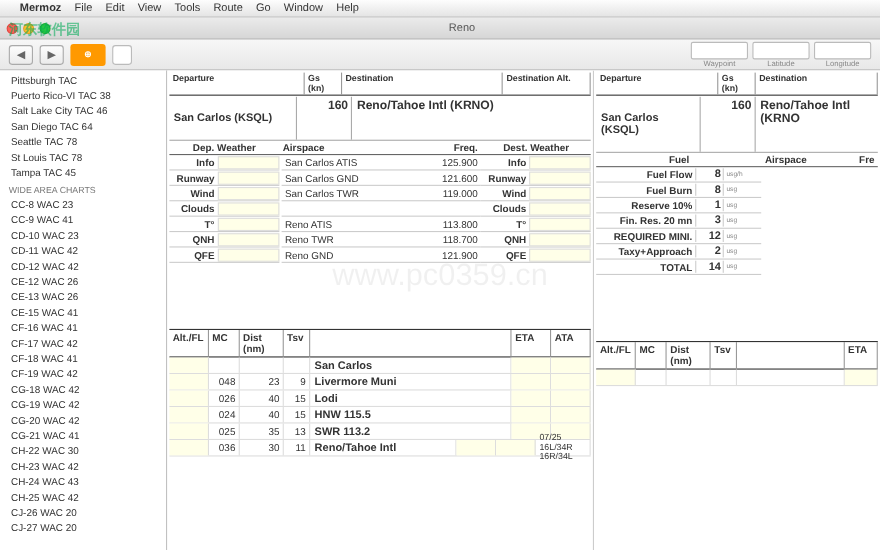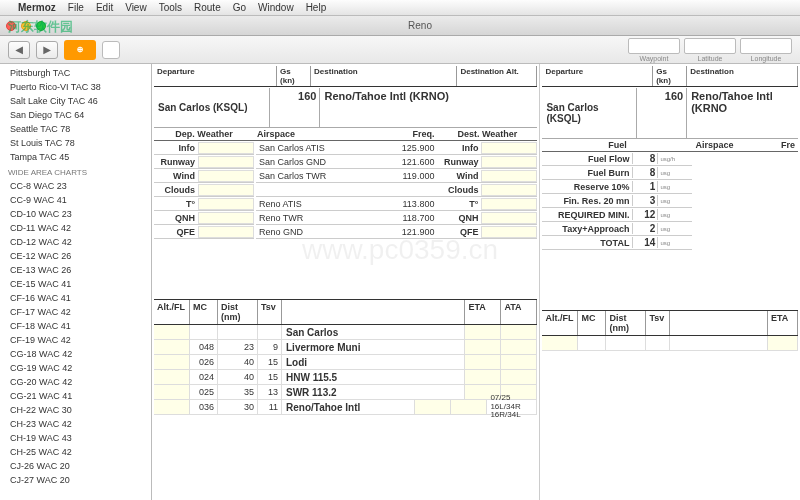--- a/index.html
+++ b/index.html
@@ -132,21 +132,21 @@
         <div class="sbitem">CF-16 WAC 41</div>
         <div class="sbitem">CF-17 WAC 42</div>
         <div class="sbitem">CF-18 WAC 41</div>
         <div class="sbitem">CF-19 WAC 42</div>
         <div class="sbitem">CG-18 WAC 42</div>
         <div class="sbitem">CG-19 WAC 42</div>
         <div class="sbitem">CG-20 WAC 42</div>
         <div class="sbitem">CG-21 WAC 41</div>
         <div class="sbitem">CH-22 WAC 30</div>
         <div class="sbitem">CH-23 WAC 42</div>
-        <div class="sbitem">CH-19 WAC 43</div>
+        <div class="sbitem">CH-24 WAC 43</div>
         <div class="sbitem">CH-25 WAC 42</div>
         <div class="sbitem">CJ-26 WAC 20</div>
         <div class="sbitem">CJ-27 WAC 20</div>
       </div>
 
   </div>
 
   <div class="main">
 
     <div class="panel" style="flex:1.5">

